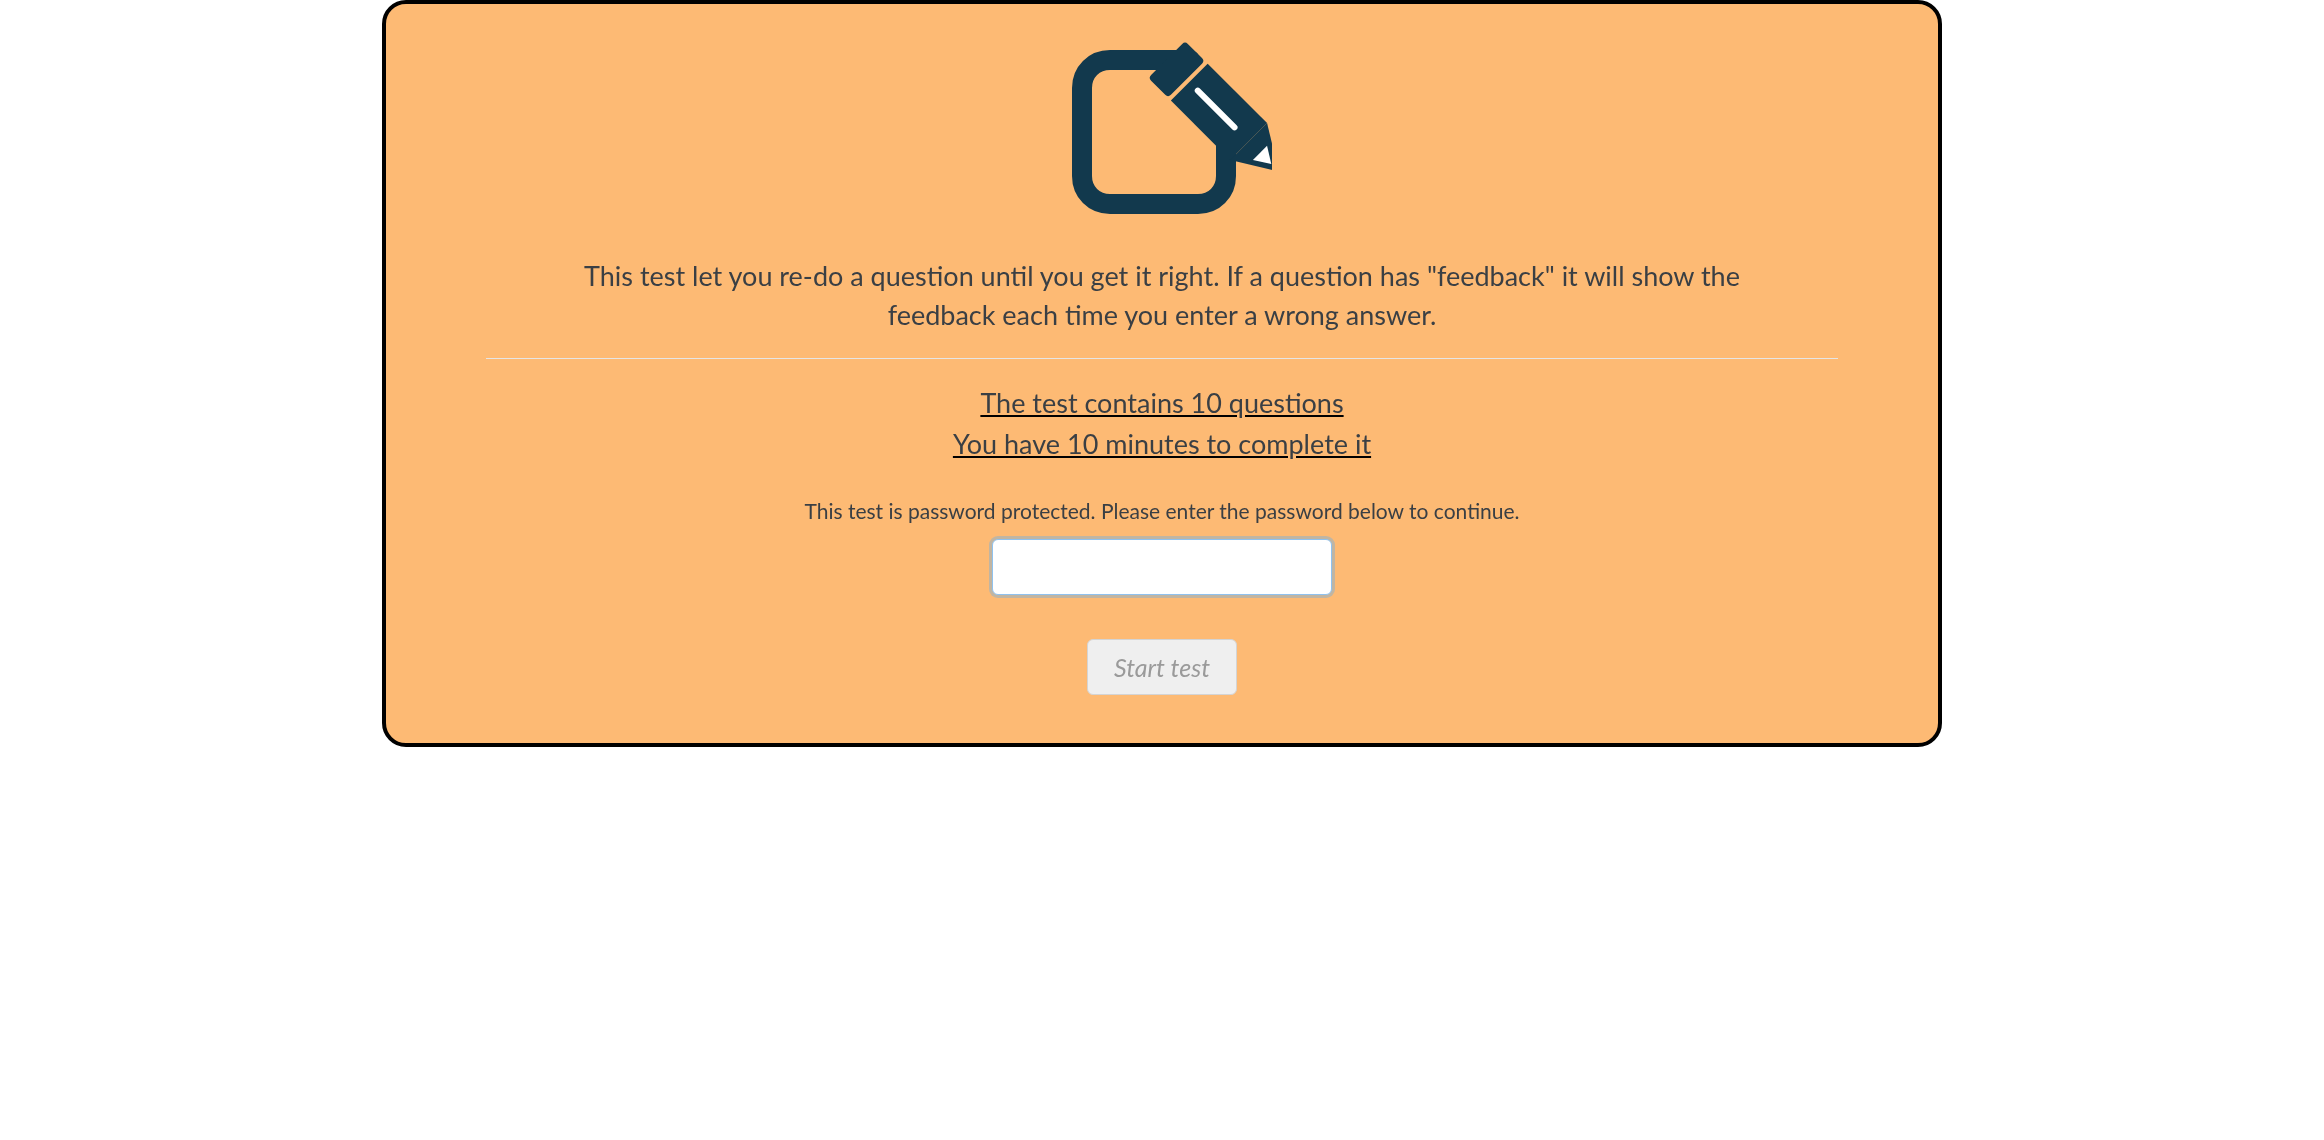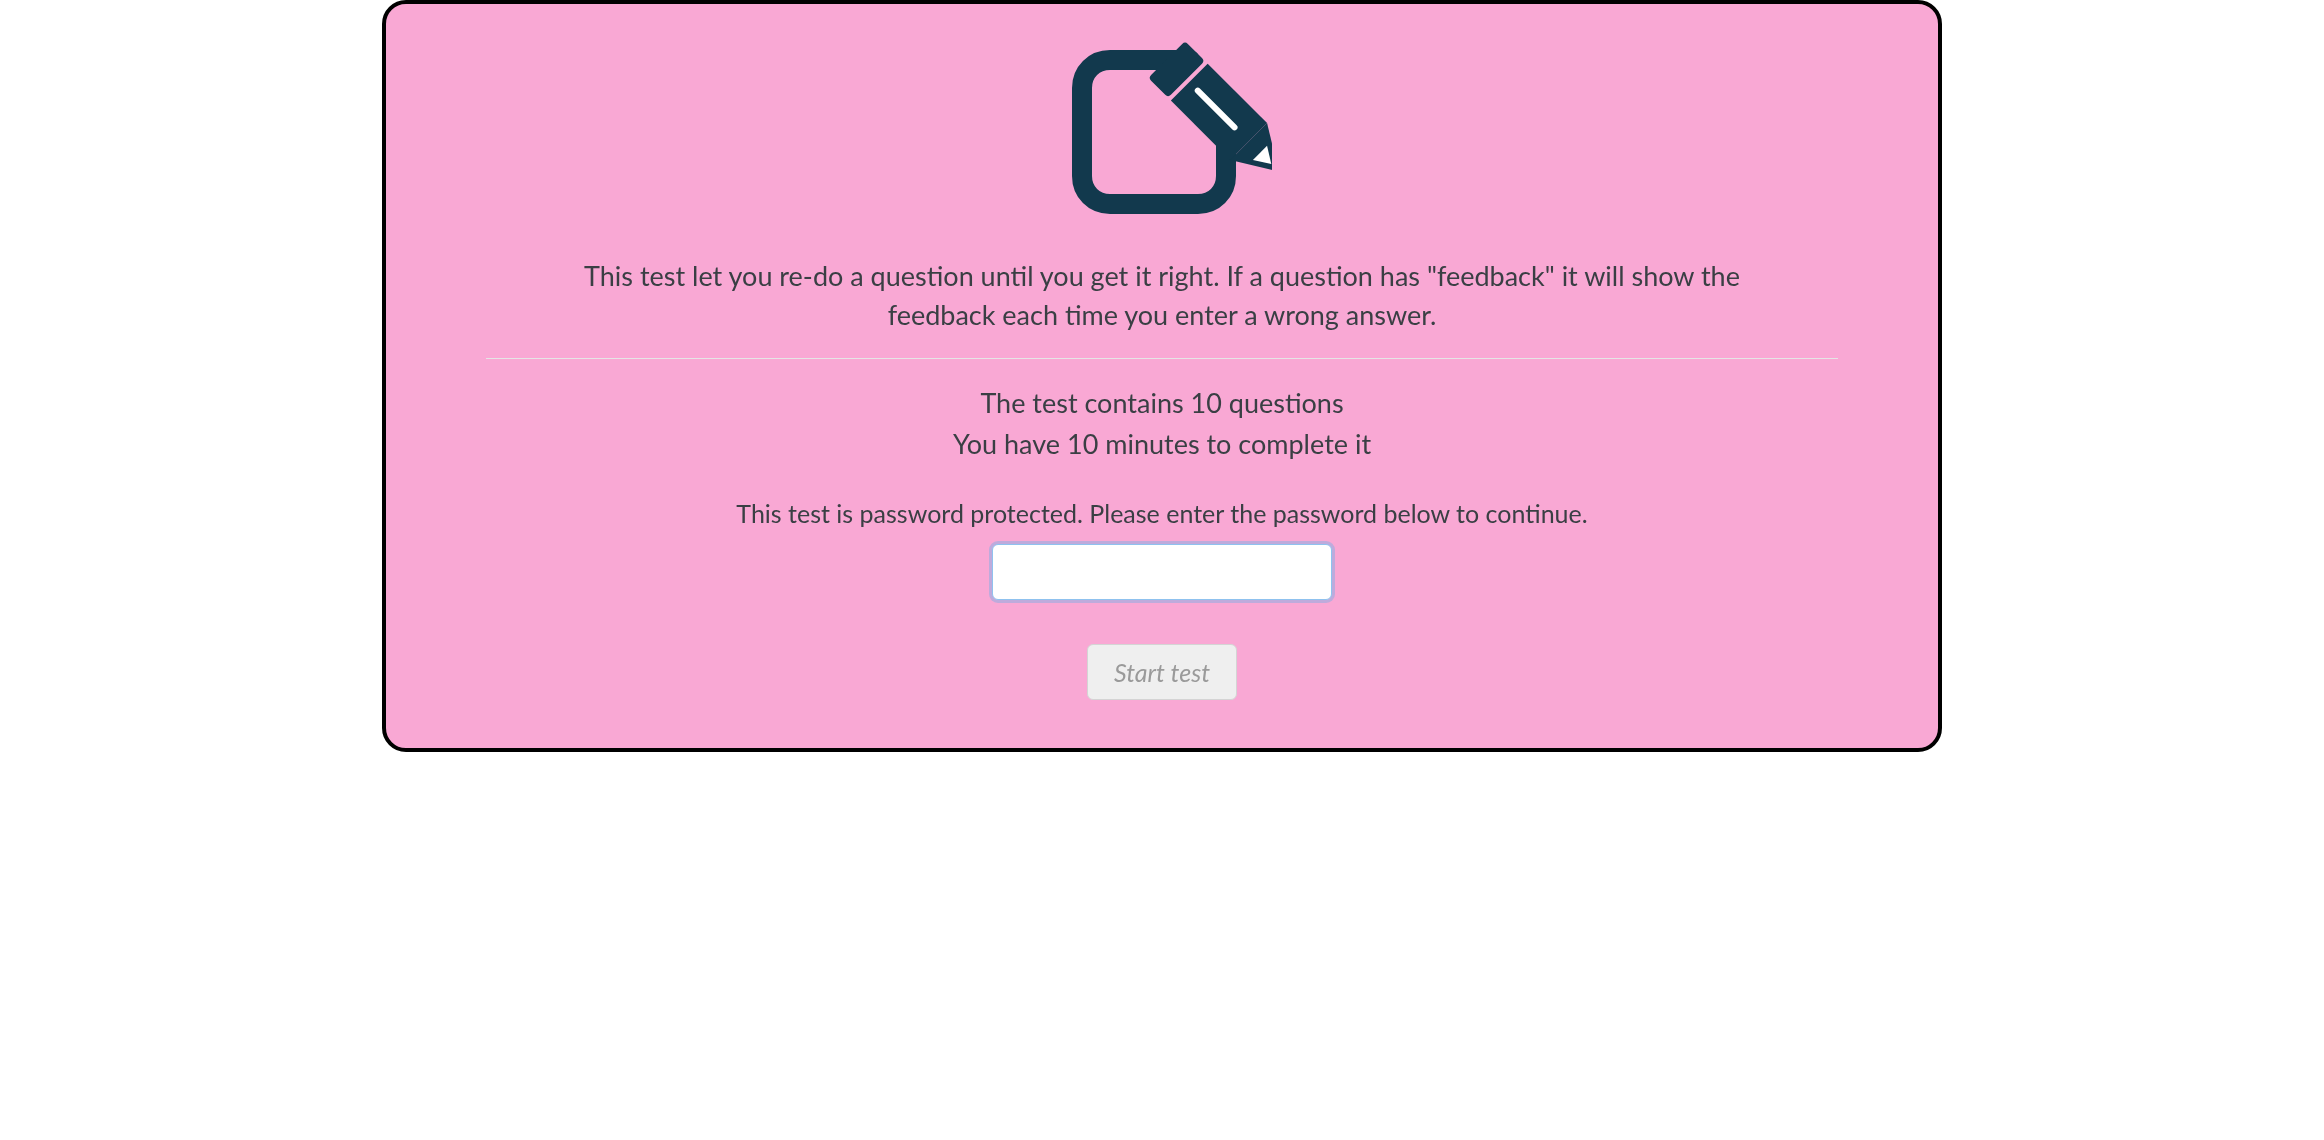--- a/index.html
+++ b/index.html
@@ -10,21 +10,21 @@
     body {
       font-family: 'Lato', 'Helvetica Neue', Helvetica, Arial, sans-serif;
       background: #ffffff;
       display: flex;
       justify-content: center;
       align-items: flex-start;
       min-height: 100vh;
       padding: 0;
     }
     .card {
-      background: #f9a8d4;
+      background: #fdba74;
       border: 4px solid #000000;
       border-radius: 24px;
       width: 1560px;
       padding: 28px 100px 48px 100px;
       text-align: center;
     }
     .icon-wrapper {
       display: flex;
       justify-content: center;
       margin-bottom: 24px;
@@ -47,23 +47,24 @@
       margin: 0 0 24px 0;
     }
     .info-line {
       font-size: 27px;
       color: #3a3f44;
       line-height: 1.45;
       margin-bottom: 2px;
     }
     .info-block {
       margin-bottom: 34px;
+      text-decoration: underline;
     }
     .password-prompt {
-      font-size: 25px;
+      font-size: 21px;
       color: #3a3f44;
       margin-bottom: 16px;
       margin-top: 23px;
     }
     .password-input {
       width: 340px;
       height: 56px;
       font-size: 22px;
       padding: 10px 14px;
       border: 1px solid #8fc2ef;

